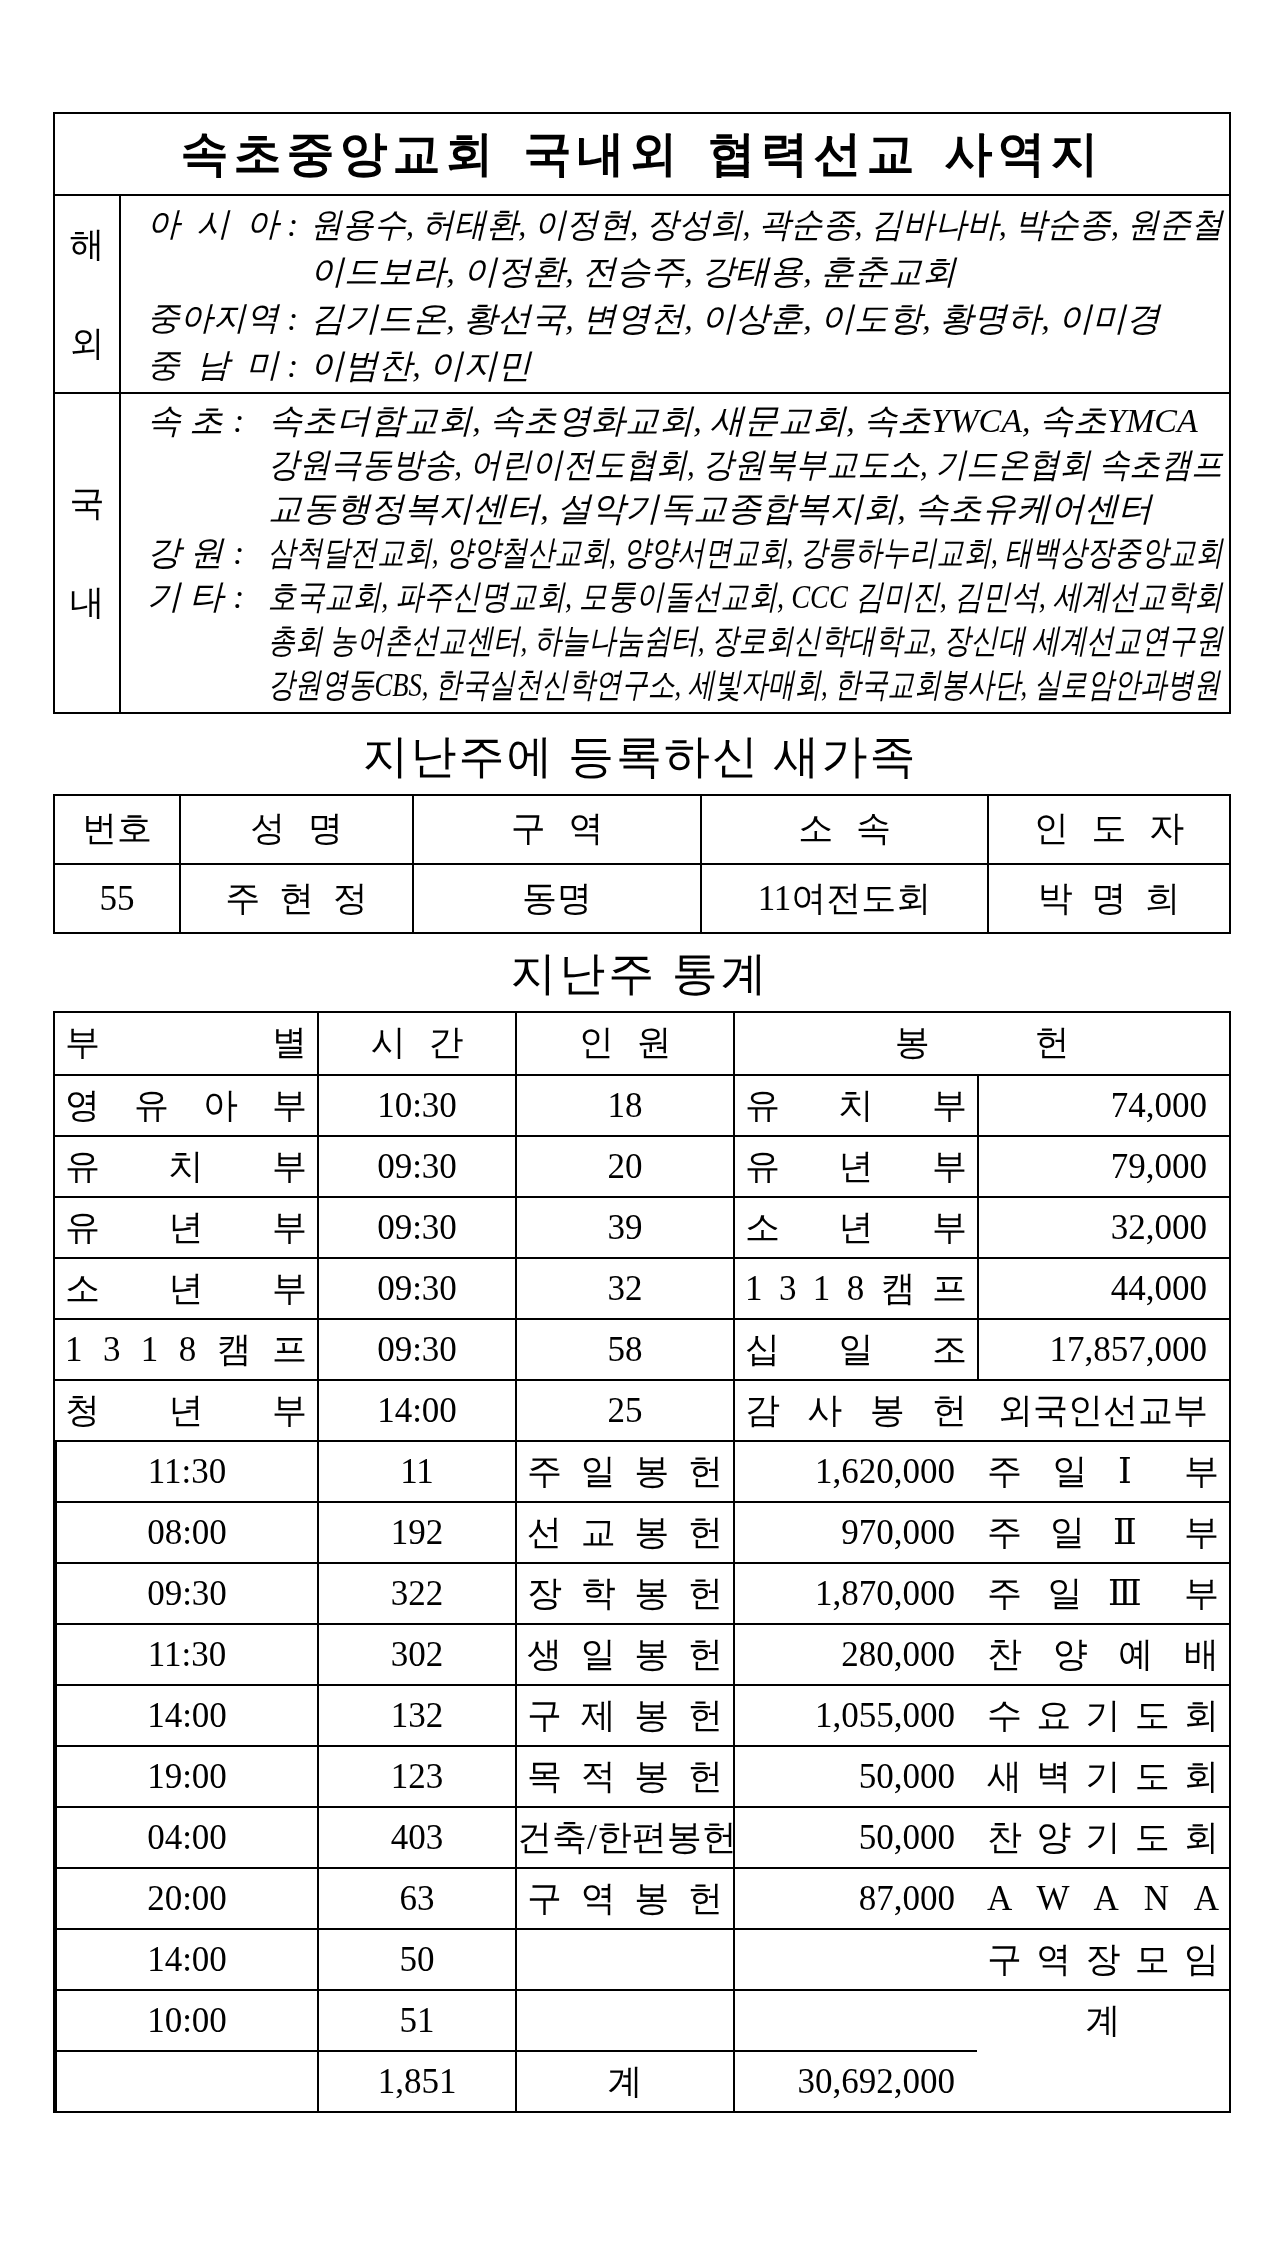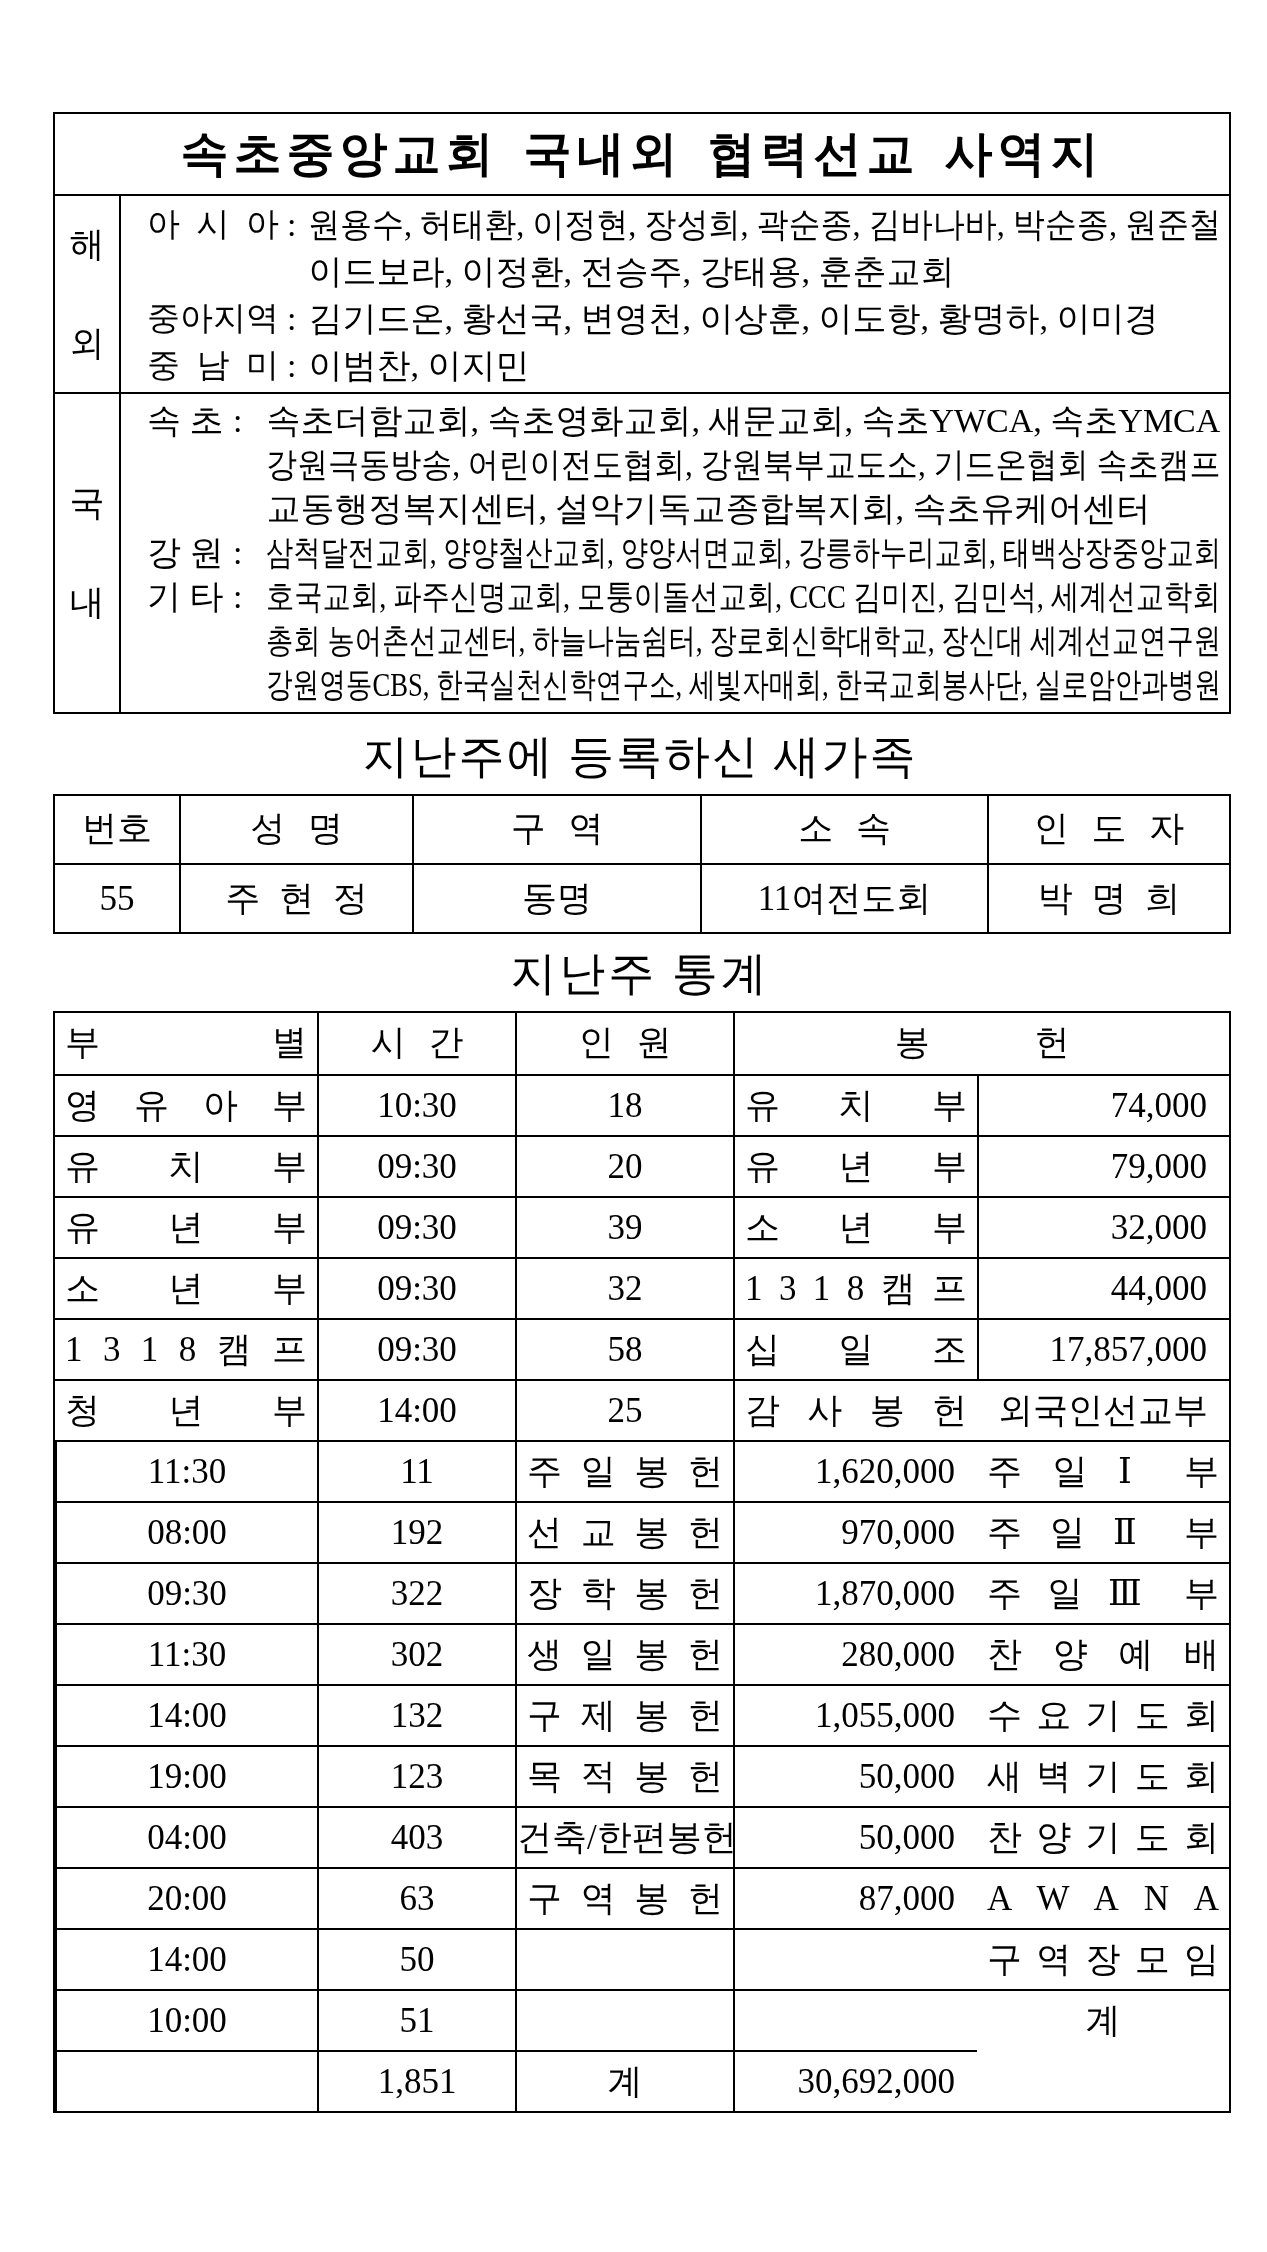--- a/index.html
+++ b/index.html
@@ -20,21 +20,21 @@
     font-size:48px; font-weight:700; letter-spacing:5px; word-spacing:8px;
     white-space:nowrap;
   }
   .m-label {
     display:flex; flex-direction:column; align-items:center; justify-content:center;
     gap:52px; font-size:35px; border-right:2px solid #000;
   }
   .m-label.rule { border-bottom:2px solid #000; }
   .m-content { padding:5px 8px 5px 26px; font-size:34px; overflow:hidden; }
   .m-content.rule { border-bottom:2px solid #000; }
-  .m-line { display:flex; white-space:nowrap; align-items:center; }
+  .m-line { display:flex; white-space:nowrap; align-items:center;font-style:italic; }
   .sec0 .m-line { line-height:47px; height:47px; }
   .sec1 .m-line { line-height:44px; height:44px; }
   .m-head { flex:0 0 auto; text-align:justify; text-align-last:justify; }
   .sec0 .m-head { width:132px; font-size:33px; }
   .sec1 .m-head { width:76px; }
   .m-colon { flex:0 0 auto; }
   .sec0 .m-colon { margin:0 12px 0 8px; }
   .sec1 .m-colon { margin:0 24px 0 10px; }
   .m-line.cont .m-colon, .m-line.cont .m-head { visibility:hidden; }
   .m-text { flex:1 1 0; min-width:0; overflow:visible; }

